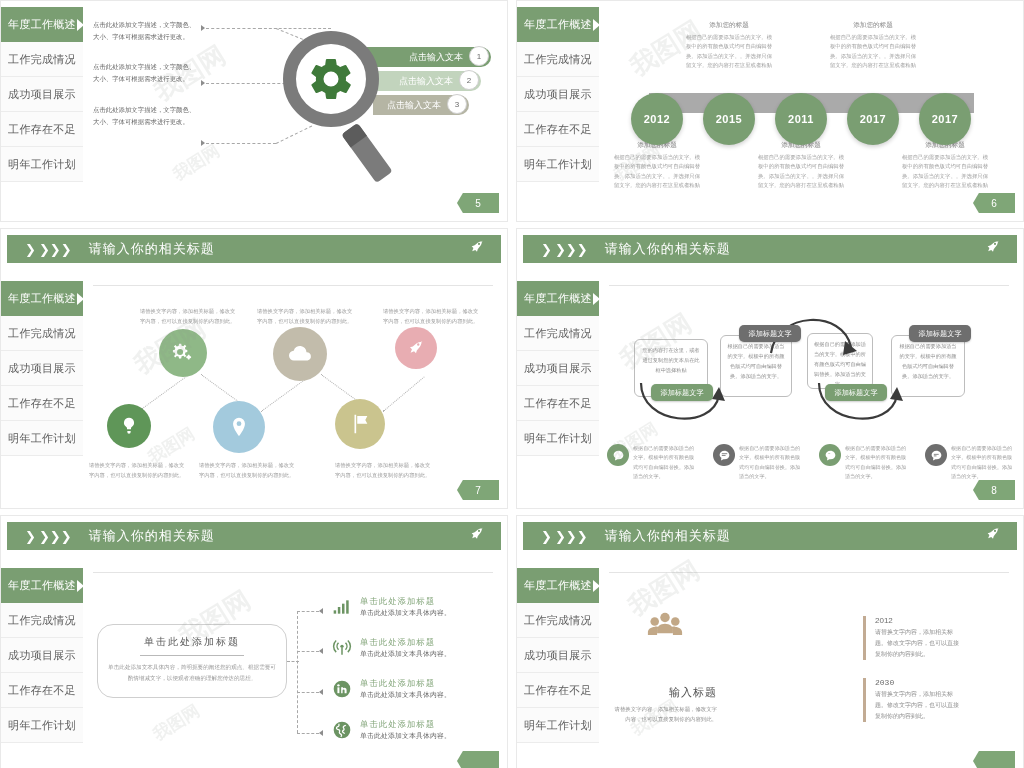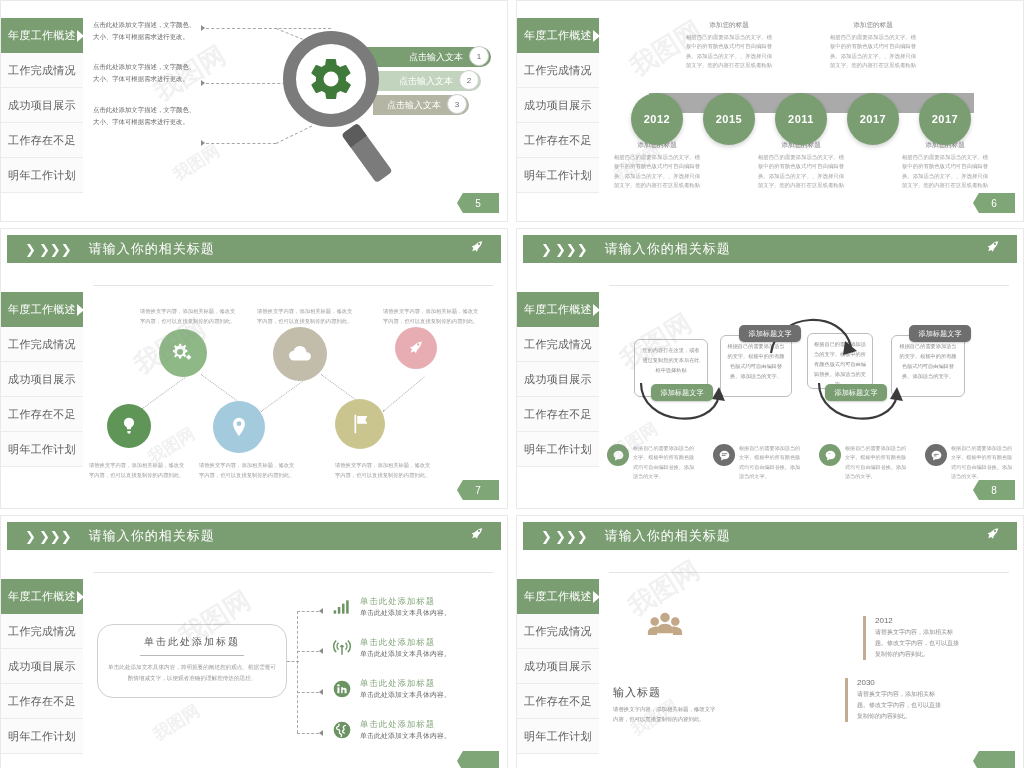--- a/index.html
+++ b/index.html
@@ -35,21 +35,20 @@
     font-size: 11px; color: #5d5d5d;
     border-bottom: 1px solid #ececec;
     background: #fbfbfb;
     letter-spacing: 0.3px;
     white-space: nowrap;
   }
   .nav-item.active {
     background: #7a9e72; color: #ffffff;
     border-bottom: none;
     position: relative;
-    margin-top: 11px;
   }
   .nav-item.active::after {
     content: "";
     position: absolute; right: -1px; top: 50%;
     transform: translateY(-50%);
     border-left: 7px solid #ffffff;
     border-top: 6px solid transparent;
     border-bottom: 6px solid transparent;
   }
   
@@ -187,21 +186,21 @@
     display:flex; flex-direction:column; align-items:center; padding-top:10px;
   }
   .s5-card .ttl { font-size:10px; color:#5b5b5b; letter-spacing:2px; }
   .s5-card .sep { width:104px; border-top:1px solid #b9b9b9; margin:6px 0 6px; }
   .s5-card .bd  { font-size:5.6px; color:#9a9a9a; line-height:1.95; text-align:center; width:168px; }
   .s5-row { position:absolute; display:flex; align-items:flex-start; gap:7px; }
   .s5-row .ic { width:22px;height:22px;flex:0 0 22px;display:flex;align-items:center;justify-content:center; }
   .s5-row .t1 { font-size:8.4px; color:#84a67b; letter-spacing:1px; }
   .s5-row .t2 { font-size:6.8px; color:#5f5f5f; margin-top:1px; letter-spacing:.2px;}
   
-  .s6-left { position:absolute; left:96px; top:95px; width:104px; text-align:left; }
+  .s6-left { position:absolute; left:96px; top:95px; width:104px; text-align:right; }
   .s6-left .ttl { font-size:11px; color:#4f4f4f; letter-spacing:1px; margin-top:42px; }
   .s6-left .bd  { font-size:5.4px; color:#8f8f8f; line-height:1.9; margin-top:4px; }
   .s6-cell { position:absolute; width:98px; padding-left:9px; border-left:3px solid #c2ab93; }
   .s6-cell .yr { font-size:8px; color:#6d6d6d; margin-bottom:2px; }
   .s6-cell .bd { font-size:6px; color:#8d8d8d; line-height:1.85; }
 </style>
 </head>
 <body>
 
 <div class="grid">
@@ -692,21 +691,21 @@
         </svg>
       </div>
       <div class="ttl">输入标题</div>
       <div class="bd">请替换文字内容，添加相关标题，修改文字内容，也可以直接复制你的内容到此。</div>
     </div>
 
     <div class="s6-cell" style="left:346px; top:100px;">
       <div class="yr">2012</div>
       <div class="bd">请替换文字内容，添加相关标题。修改文字内容，也可以直接复制你的内容到此。</div>
     </div>
-    <div class="s6-cell" style="left:328px; top:162px;">
+    <div class="s6-cell" style="left:346px; top:162px;font-family:Liberation Mono, monospace;">
       <div class="yr">2030</div>
       <div class="bd">请替换文字内容，添加相关标题。修改文字内容，也可以直接复制你的内容到此。</div>
     </div>
 
     <div class="pgnum"></div>
     <div class="wm">
       <span style="left:108px; top:55px;">我图网</span>
       <span class="s" style="left:112px; top:190px;">我图网</span>
     </div>
   </div>

